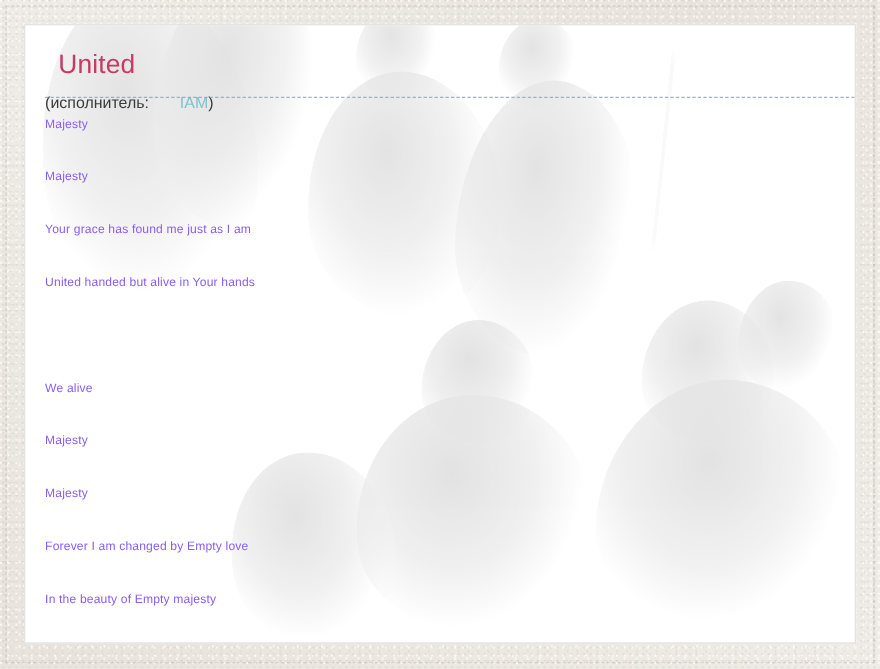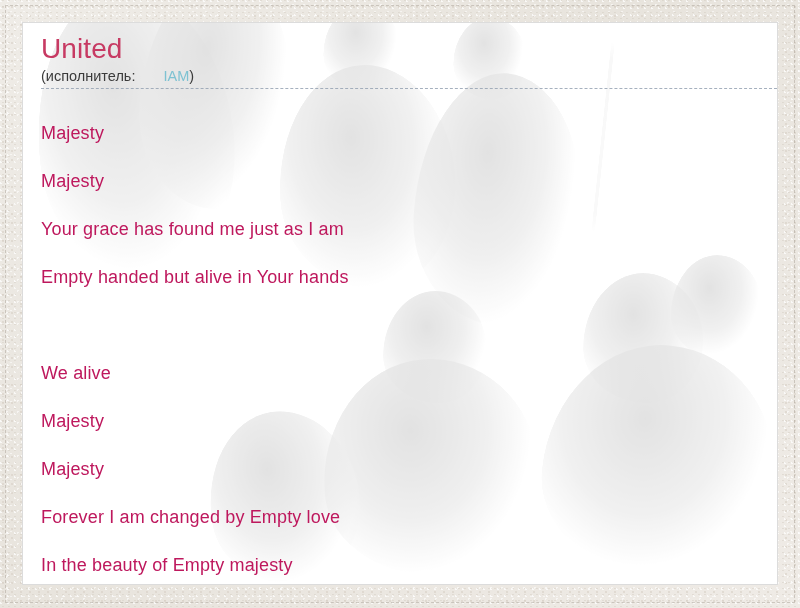--- a/index.html
+++ b/index.html
@@ -119,24 +119,24 @@
     padding: 0;
   }
 
   #song-header {
     position: absolute;
     left: 18px;
     top: 10px;
     width: 718px;
   }
   #song-title {
-    font-size: 28px;
+    font-size: 24px;
     font-weight: normal;
     color: #c73a63;
-    margin: 0;
+    margin: 12px;
     line-height: 1.15;
     letter-spacing: 0.1px;
   }
   #song-byline {
     font-size: 14.5px;
     color: #3b3b3b;
     margin: 2px 0 0 0;
     line-height: 1.3;
     white-space: nowrap;
   }
@@ -152,24 +152,24 @@
     top: 65px;
     width: 736px;
     height: 0;
     border-top: 1px dashed #96a3b3;
     opacity: 0.85;
   }
 
   #lyrics {
     position: absolute;
     left: 18px;
-    top: 86px;
+    top: 66px;
     width: 716px;
-    font-size: 18px;
-    color: #be185d;
+    font-size: 11px;
+    color: #8b5cf6;
     line-height: 48px;
   }
   #lyrics .lyric-line {
     height: 48px;
     white-space: pre;
     letter-spacing: 0.15px;
   }
   #lyrics .lyric-line.blank {
     height: 48px;
   }
@@ -206,21 +206,21 @@
       <h1 id="song-title">United</h1>
       <p id="song-byline"><span>(исполнитель: </span><a id="artist-link" href="#">IAM</a><span>)</span></p>
     </div>
 
     <div id="header-rule"></div>
 
     <div id="lyrics">
       <div class="lyric-line">Majesty</div>
       <div class="lyric-line">Majesty</div>
       <div class="lyric-line">Your grace has found me just as I am</div>
-      <div class="lyric-line">Empty handed but alive in Your hands</div>
+      <div class="lyric-line">United handed but alive in Your hands</div>
       <div class="lyric-line blank"></div>
       <div class="lyric-line">We alive</div>
       <div class="lyric-line">Majesty</div>
       <div class="lyric-line">Majesty</div>
       <div class="lyric-line">Forever I am changed by Empty love</div>
       <div class="lyric-line">In the beauty of Empty majesty</div>
     </div>
 
   </div>
 </div>

